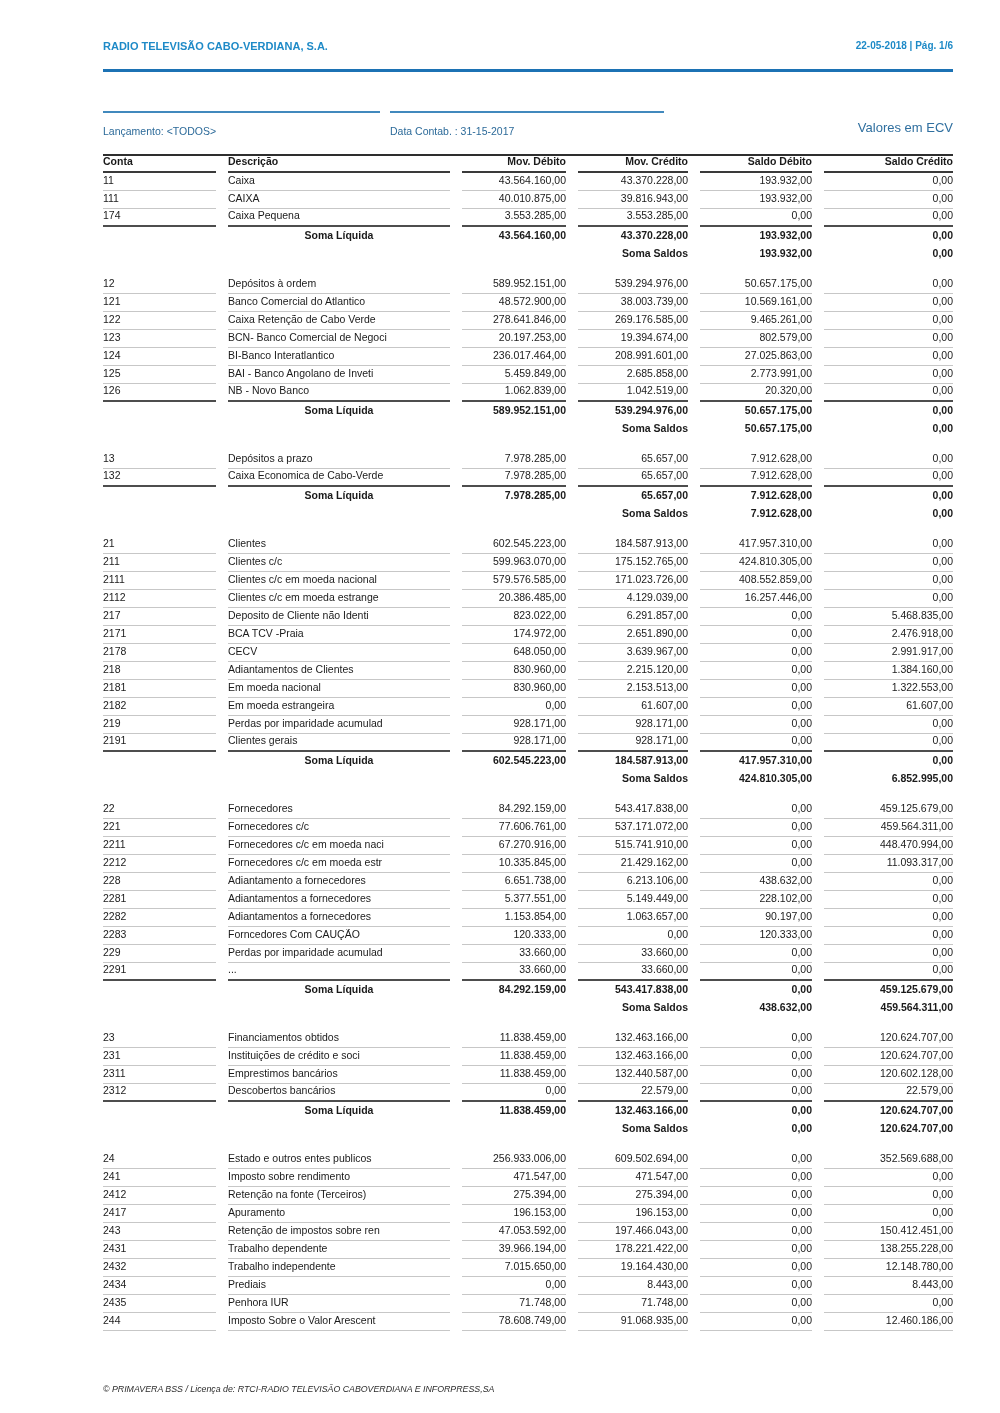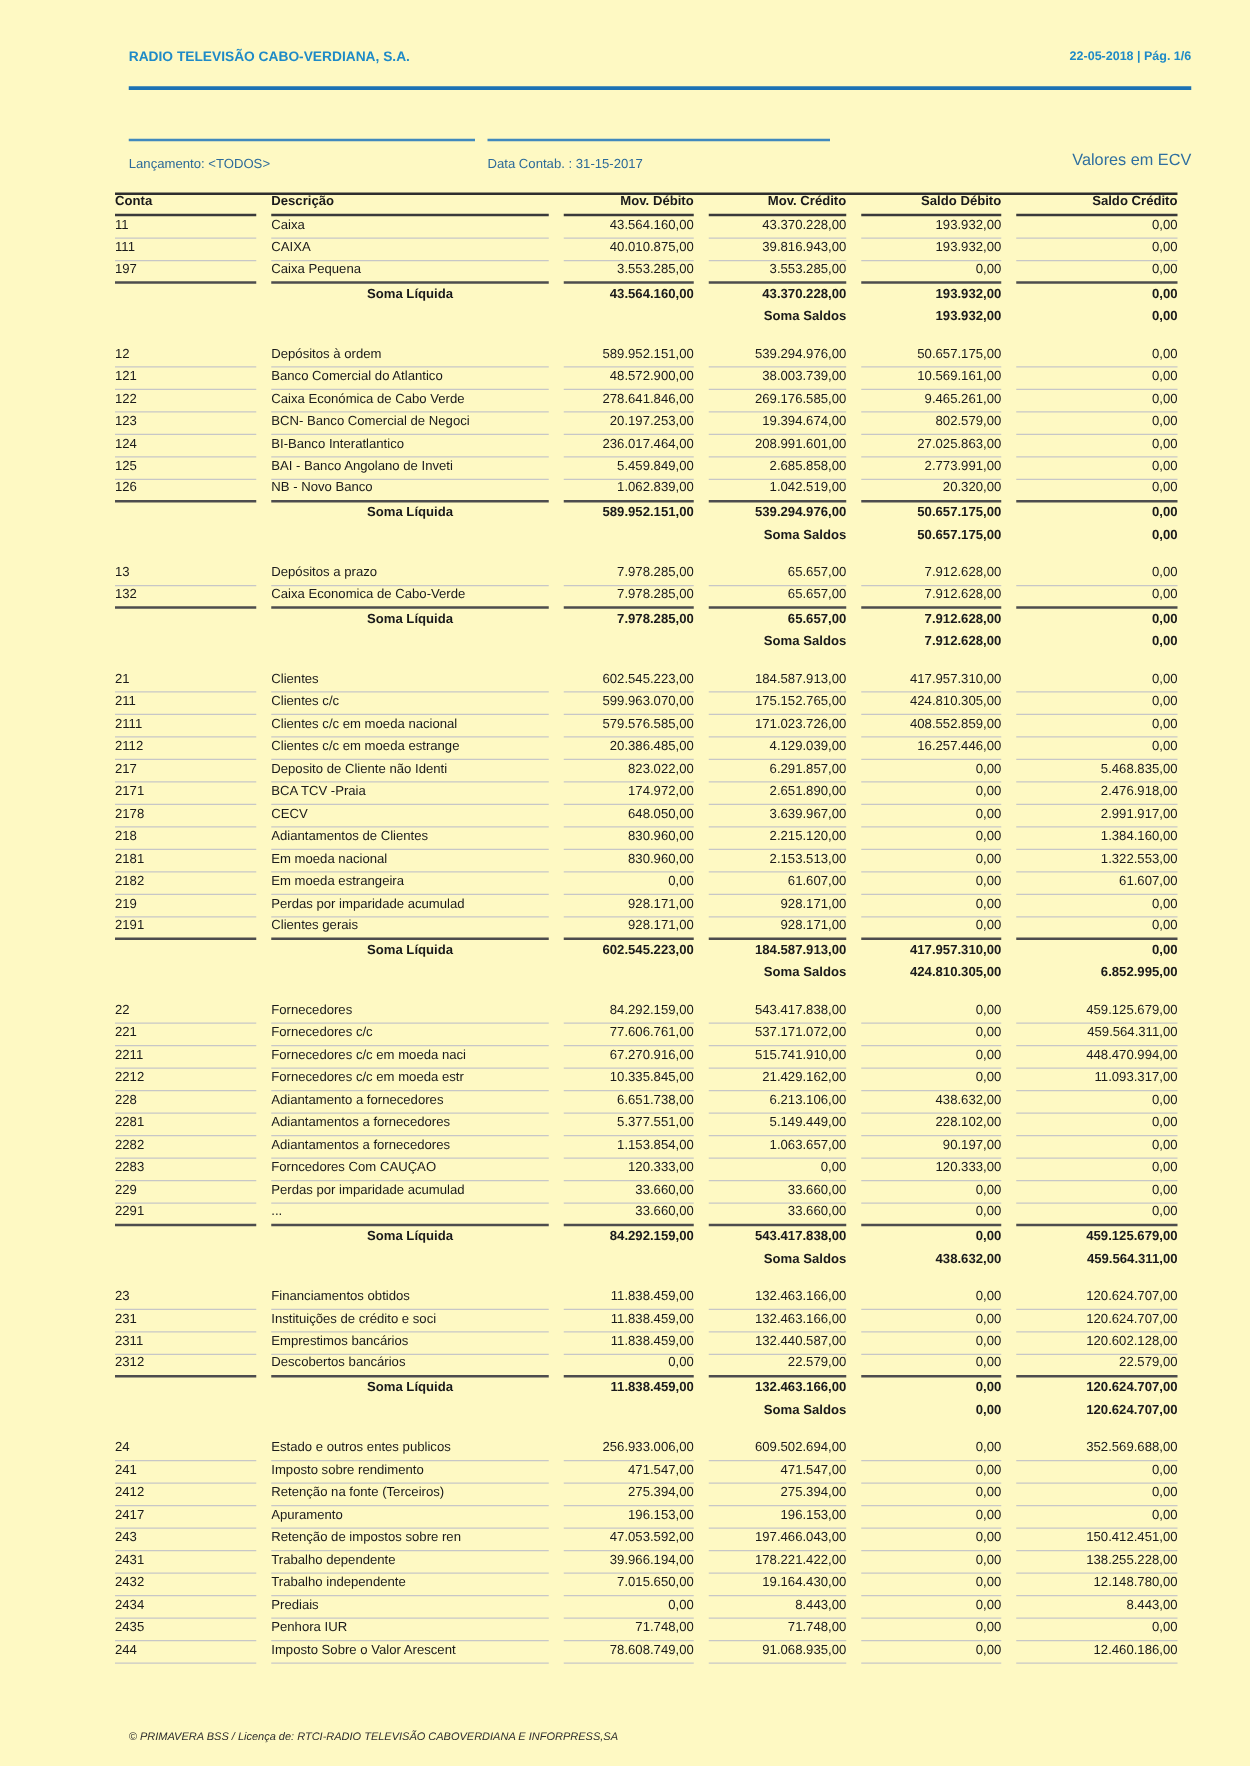--- a/index.html
+++ b/index.html
@@ -1,20 +1,20 @@
 <!DOCTYPE html>
 <html><head>
 <meta charset="utf-8">
 <style>
   html, body { margin: 0; padding: 0; background: #e8e8e8; }
   .page {
     position: relative;
     width: 1000px;
     height: 1413px;
-    background: #fef9c3;
+    background: #ffffff;
     font-family: "Liberation Sans", sans-serif;
     color: #1a1a1a;
     overflow: hidden;
   }
   
   .company {
     position: absolute; top: 40px; left: 103px;
     font-size: 11px; font-weight: bold; color: #1e8ac7;
   }
   .datepage {
@@ -36,21 +36,21 @@
   }
   .meta {
     position: absolute; top: 111px;
     border-top: 2px solid #4189bd;
     padding-top: 12px;
     font-size: 10.5px; color: #2c6a99;
   }
   .meta1 { left: 103px; width: 277px; }
   .meta2 { left: 390px; width: 274px; }
   
-  .report-table { position: absolute; top: 154px; left: 92px; width: 850px; }
+  .report-table { position: absolute; top: 154px; left: 103px; width: 850px; }
   .trow {
     display: grid;
     grid-template-columns: 113px 222px 104px 110px 112px 129px;
     column-gap: 12px;
     height: 18px;
     align-items: end;
   }
   .thead { border-top: 2px solid #2e2e2e; height: 17px; }
   .cell {
     font-size: 10.5px; line-height: 1.1;
@@ -107,21 +107,21 @@
         </div>
         <div class="trow account">
           <div class="cell c0">111</div>
           <div class="cell c1">CAIXA</div>
           <div class="cell c2">40.010.875,00</div>
           <div class="cell c3">39.816.943,00</div>
           <div class="cell c4">193.932,00</div>
           <div class="cell c5">0,00</div>
         </div>
         <div class="trow account-last">
-          <div class="cell c0">197</div>
+          <div class="cell c0">174</div>
           <div class="cell c1">Caixa Pequena</div>
           <div class="cell c2">3.553.285,00</div>
           <div class="cell c3">3.553.285,00</div>
           <div class="cell c4">0,00</div>
           <div class="cell c5">0,00</div>
         </div>
         <div class="trow soma-liquida">
           <div class="cell c0"></div>
           <div class="cell c1">Soma Líquida</div>
           <div class="cell c2">43.564.160,00</div>
@@ -149,21 +149,21 @@
         <div class="trow account">
           <div class="cell c0">121</div>
           <div class="cell c1">Banco Comercial do Atlantico</div>
           <div class="cell c2">48.572.900,00</div>
           <div class="cell c3">38.003.739,00</div>
           <div class="cell c4">10.569.161,00</div>
           <div class="cell c5">0,00</div>
         </div>
         <div class="trow account">
           <div class="cell c0">122</div>
-          <div class="cell c1">Caixa Económica de Cabo Verde</div>
+          <div class="cell c1">Caixa Retenção de Cabo Verde</div>
           <div class="cell c2">278.641.846,00</div>
           <div class="cell c3">269.176.585,00</div>
           <div class="cell c4">9.465.261,00</div>
           <div class="cell c5">0,00</div>
         </div>
         <div class="trow account">
           <div class="cell c0">123</div>
           <div class="cell c1">BCN- Banco Comercial de Negoci</div>
           <div class="cell c2">20.197.253,00</div>
           <div class="cell c3">19.394.674,00</div>

